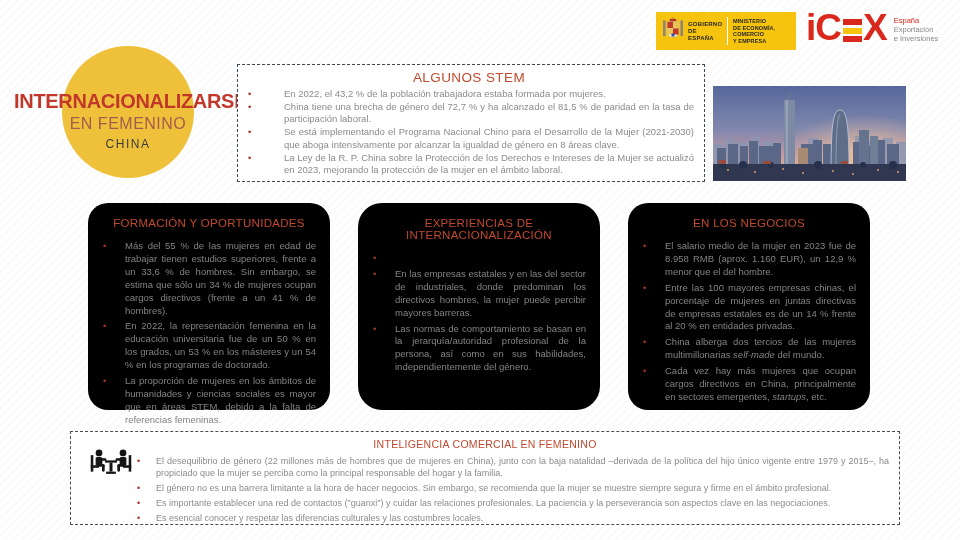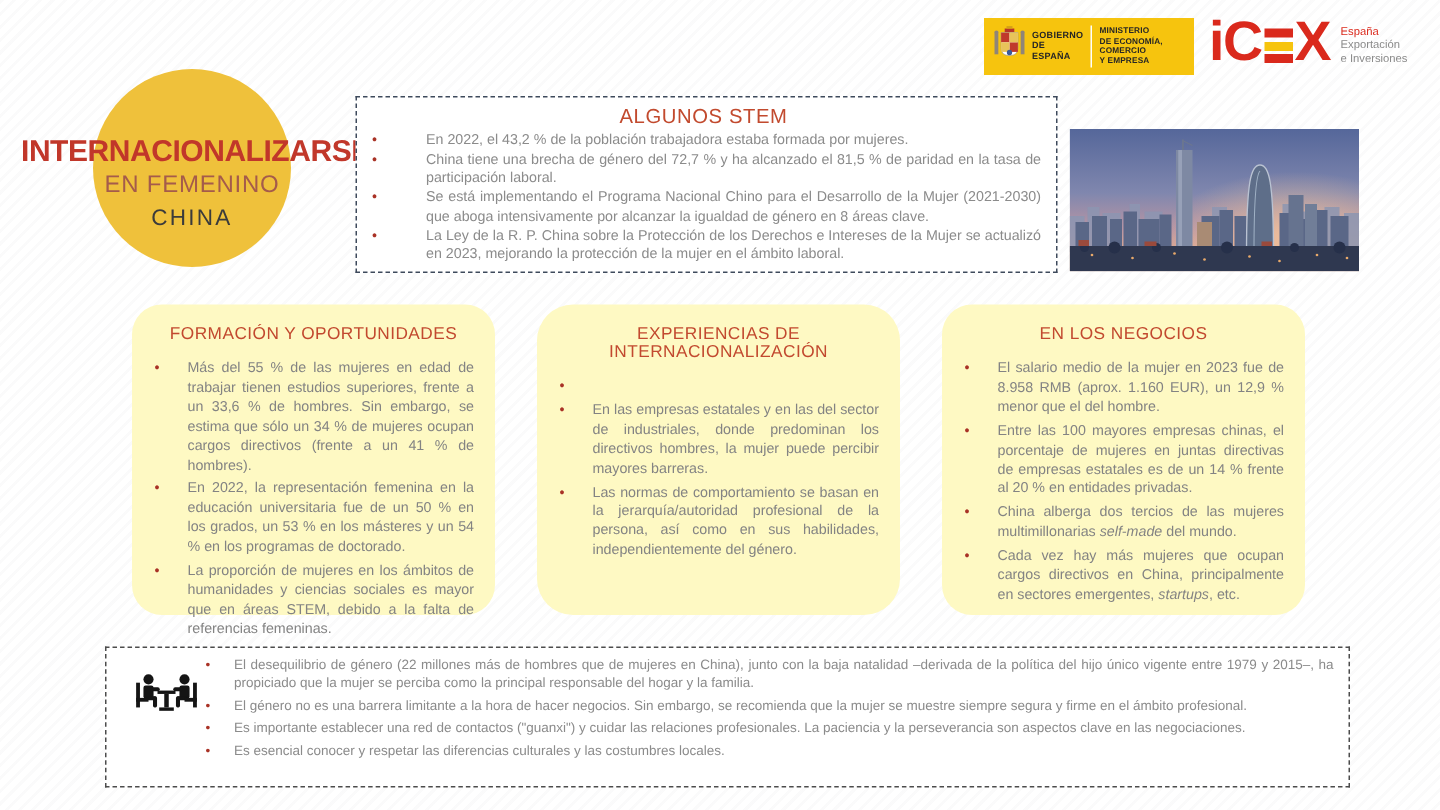--- a/index.html
+++ b/index.html
@@ -22,39 +22,39 @@
   .ebars{display:flex;flex-direction:column;justify-content:flex-end;gap:2.5px;width:19px;height:27px;margin:0 1px 1px 2px;}
   .ebars .bar{height:6px;width:100%;}
   .icex-tagline{margin-left:7px;margin-top:3px;font-size:7.5px;line-height:9px;color:#8a8a8a;}
   .icex-tagline .first{color:#DA291C;}
 
   
   .circle{left:62px;top:46px;width:132px;height:132px;border-radius:50%;background:#EFC13B;}
   .title-block{left:14px;top:90px;width:228px;text-align:center;}
   .title-main{font-size:20px;font-weight:bold;letter-spacing:-0.3px;color:#C1372A;}
   .title-sub{font-size:16px;color:#A55B4B;margin-top:2px;letter-spacing:.5px;}
-  .title-country{font-size:15px;color:#3b3b3b;margin-top:4px;letter-spacing:1.5px;}
+  .title-country{font-size:12px;color:#3b3b3b;margin-top:4px;letter-spacing:1.5px;}
 
   
   .datos-box{left:237px;top:64px;width:468px;height:118px;box-sizing:border-box;border:1.5px dashed #3E4A5C;background:#fff;padding:5px 10px 4px 6px;}
   .datos-title{text-align:center;font-size:13.5px;color:#C24A2E;letter-spacing:.4px;margin-bottom:3px;}
   .b-list{list-style:none;margin:0;padding:0;}
   .b-list li{display:flex;align-items:flex-start;}
   .dot{flex:0 0 auto;color:#A93226;}
   .txt{flex:1;text-align:justify;}
   .datos-box .b-list{font-size:9.5px;line-height:12.4px;color:#8b8b8b;}
   .datos-box .dot{width:36px;padding-left:4px;}
   .datos-box li + li{margin-top:.5px;}
 
   
   .photo{left:713px;top:86px;width:193px;height:95px;overflow:hidden;}
   .photo svg{display:block;}
 
   
-  .panel{top:203px;width:242px;height:207px;box-sizing:border-box;background:#fef9c3;border-radius:20px;padding:11px 14px;}
+  .panel{top:203px;width:242px;height:207px;box-sizing:border-box;background:#000000;border-radius:20px;padding:11px 14px;}
   .panel-1{left:88px;} .panel-2{left:358px;border-radius:24px;} .panel-3{left:628px;}
   .panel-title{text-align:center;font-size:11.5px;color:#C2492F;letter-spacing:.3px;margin:3px 0 11px;}
   .panel .b-list{font-size:9.5px;line-height:12.9px;color:#838383;}
   .panel .dot{width:22px;padding-left:1px;}
   .panel li + li{margin-top:3px;}
   .panel em{}
 
   
   .intel-box{left:70px;top:431px;width:830px;height:94px;box-sizing:border-box;border:1px dashed #4c4c4c;background:#fff;}
   .intel-title{text-align:center;font-size:10.5px;color:#C2492F;letter-spacing:.3px;margin-top:6px;}
@@ -291,20 +291,21 @@
         <rect x="20" y="21.5" width="3.6" height="10" rx="1.5"></rect>
         <rect x="5" y="9.5" width="3.4" height="22"></rect>
         <rect x="5" y="23" width="11" height="3.4"></rect>
       </g>
       <use href="#personL" transform="translate(64,0) scale(-1,1)"></use>
       <rect x="24" y="16.5" width="16" height="3"></rect>
       <rect x="30" y="19.5" width="4" height="12"></rect>
       <rect x="25.5" y="31.5" width="13" height="3"></rect>
     </svg>
   </span>
+  <div class="intel-title">INTELIGENCIA COMERCIAL EN FEMENINO</div>
   <ul class="b-list">
     <li>
         <span class="dot">•</span>
         <span class="txt">El desequilibrio de género (22 millones más de hombres que de mujeres en China), junto con la baja natalidad –derivada de la política del hijo único vigente entre 1979 y 2015–, ha propiciado que la mujer se perciba como la principal responsable del hogar y la familia.</span>
       </li>
     <li>
         <span class="dot">•</span>
         <span class="txt">El género no es una barrera limitante a la hora de hacer negocios. Sin embargo, se recomienda que la mujer se muestre siempre segura y firme en el ámbito profesional.</span>
       </li>
     <li>

